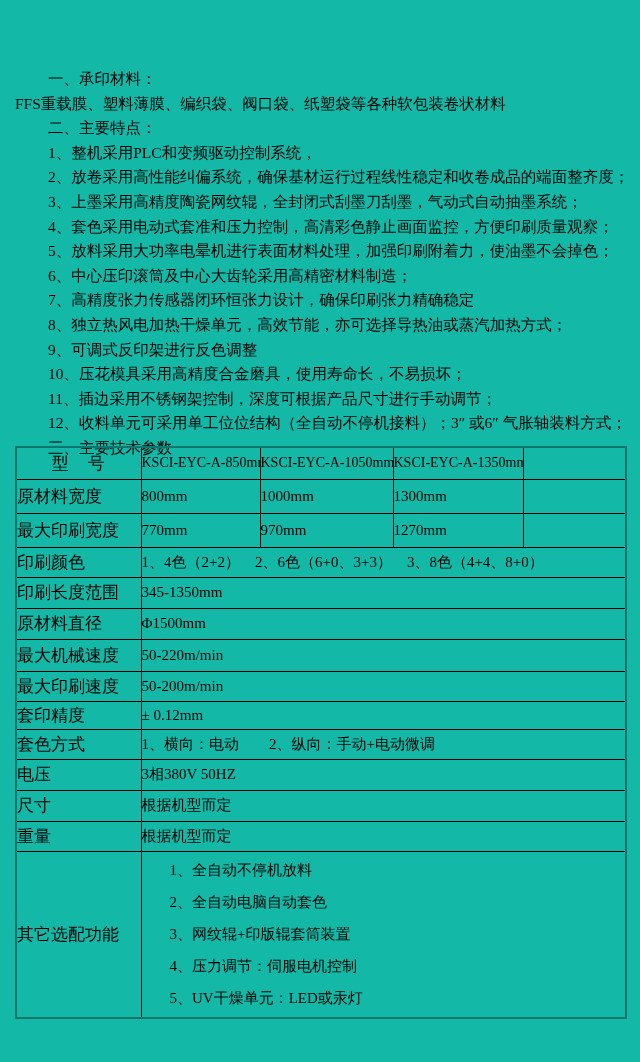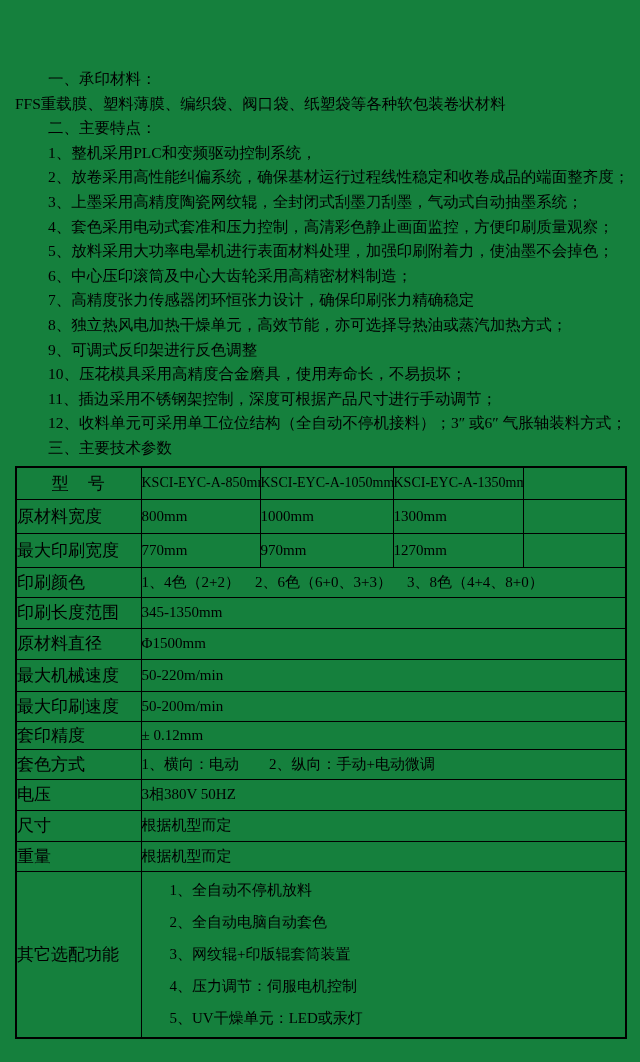--- a/index.html
+++ b/index.html
@@ -6,45 +6,45 @@
     margin: 0;
     padding: 0;
     background: #ffffff;
     color: #000000;
     font-family: "Liberation Serif", "DejaVu Serif", serif;
   }
   .page {
     position: relative;
     width: 640px;
     height: 1062px;
-    background: #15803d;
+    background: #14b8a6;
     overflow: hidden;
   }
   .intro {
     position: absolute;
     left: 15px;
     top: 67px;
     width: 618px;
     font-size: 15.5px;
     line-height: 24.6px;
   }
   .intro .line {
     white-space: nowrap;
   }
   .intro .line.indent {
     padding-left: 33px;
   }
   table.spec-table {
     position: absolute;
     left: 15px;
-    top: 466px;
+    top: 446px;
     width: 610px;
     border-collapse: collapse;
     table-layout: fixed;
-    border: 2px solid #000000;
+    border: 2px solid #0f766e;
   }
   table.spec-table td {
     border: 1.5px solid #000;
     vertical-align: middle;
     padding: 0;
     overflow: hidden;
   }
   td.label {
     font-size: 17px;
     padding-left: 12px;

